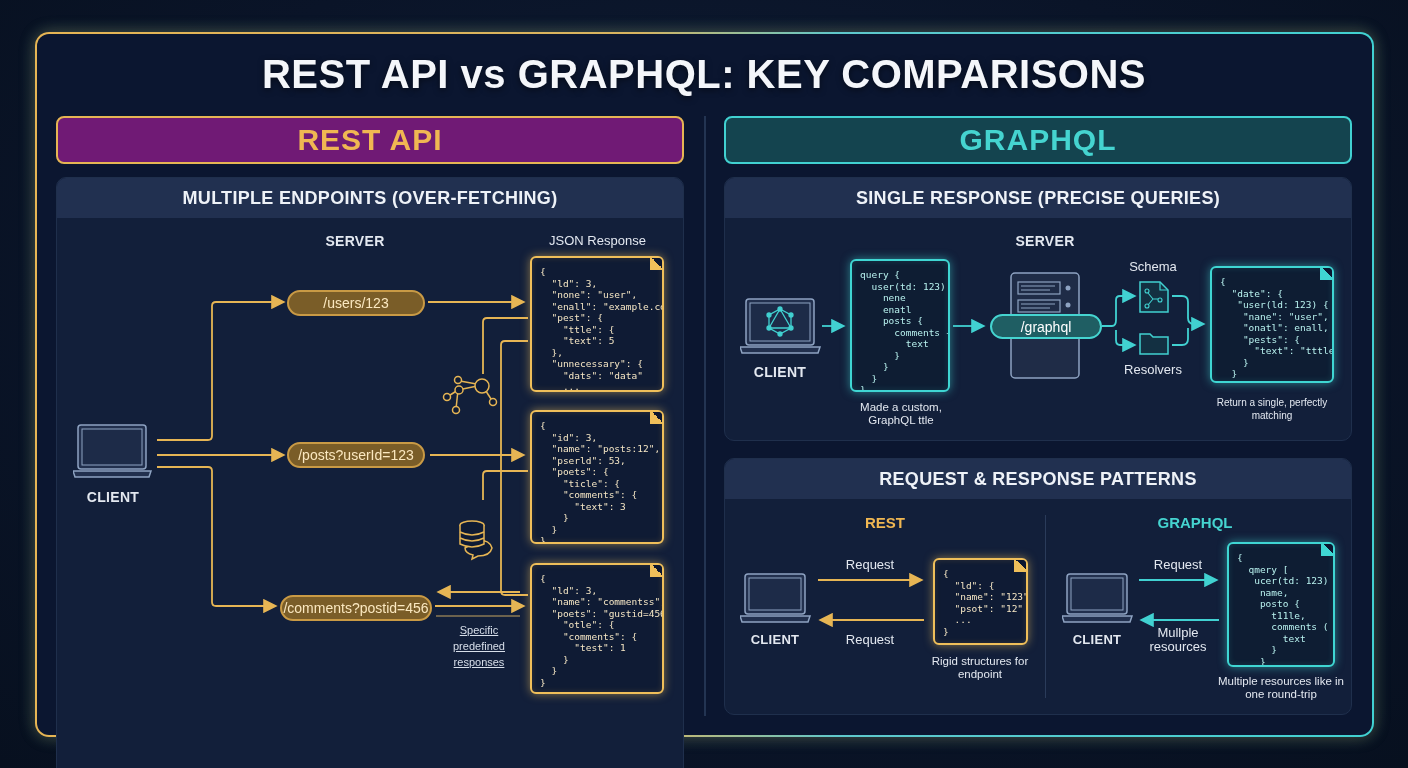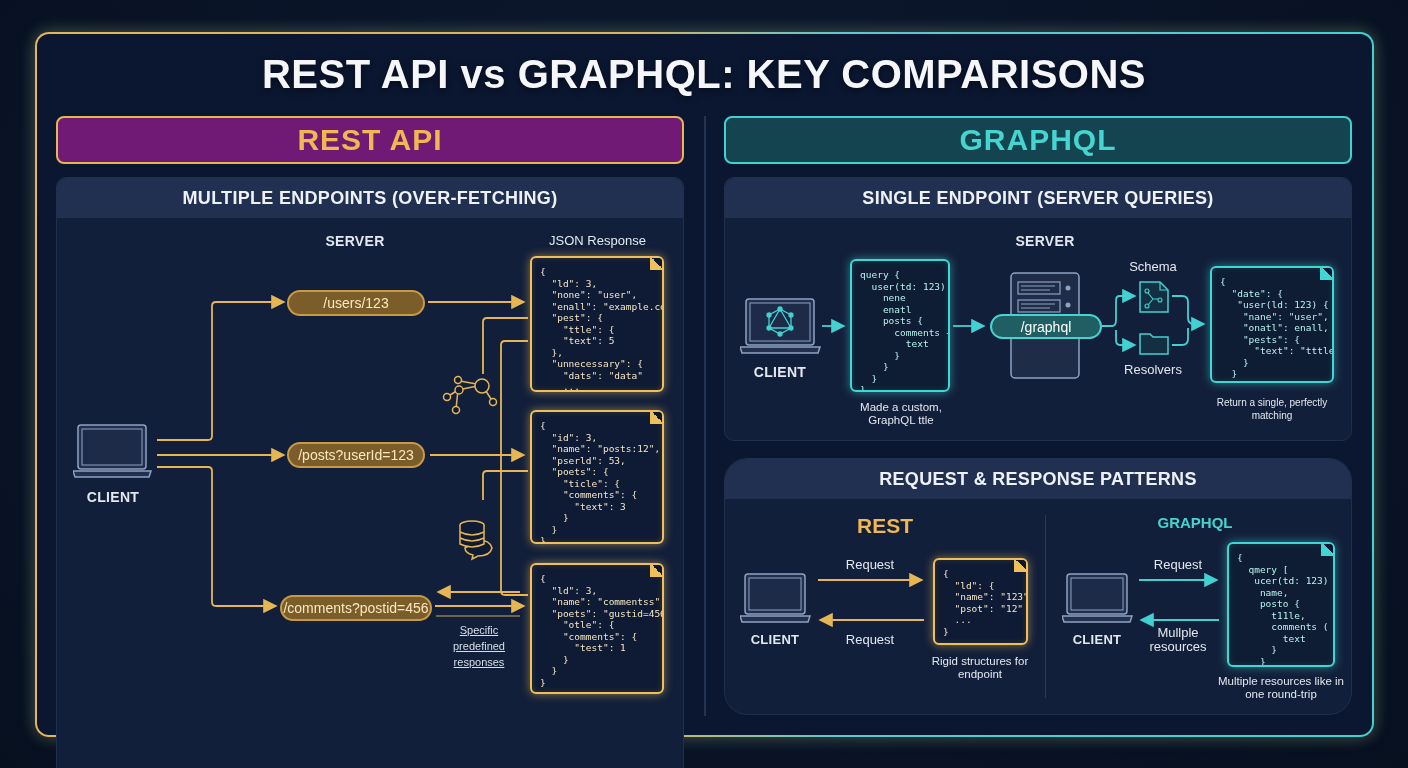--- a/index.html
+++ b/index.html
@@ -174,21 +174,21 @@
   <g fill="#0f1b34" stroke="#e6b554" stroke-width="1.5">
     <path d="M478 540 q12 0 14 8 q-2 8 -14 8 l-6 3 1 -4 q-8 -2 -8 -7 z"></path>
     <ellipse cx="472" cy="525" rx="12" ry="4"></ellipse>
     <path d="M460 525 V544 Q472 550 484 544 V525"></path>
     <path d="M460 532 Q472 538 484 532"></path>
       <path d="M460 538 Q472 544 484 538"></path>
   </g>
 </svg>
 
 <div class="panel" style="left:724px; top:177px; width:628px; height:264px;">
-  <div class="panel-head">SINGLE ENDPOINT (SERVER QUERIES)</div>
+  <div class="panel-head">SINGLE RESPONSE (PRECISE QUERIES)</div>
 </div>
 
 <svg class="laptop" style="left:740px; top:297px;" width="82" height="60" viewBox="0 0 82 60">
   <rect x="6" y="2" width="68" height="46" rx="3" fill="#22304e" stroke="#8ea3c2" stroke-width="1.5"></rect>
   <rect x="10" y="6" width="60" height="38" fill="#1d2b48" stroke="#8ea3c2" stroke-width="1"></rect>
   <path d="M0 50 H80 L78 56 H2 Z" fill="#22304e" stroke="#8ea3c2" stroke-width="1.5"></path>
   <g stroke="#41d1d1" stroke-width="1.3" fill="none">
     <polygon points="40,12 51,18 51,31 40,37 29,31 29,18"></polygon>
     <polygon points="40,12 51,31 29,31"></polygon>
     <circle cx="40" cy="12" r="2" fill="#41d1d1"></circle>
@@ -261,26 +261,26 @@
   <g fill="none" stroke="#41d1d1" stroke-width="1.8">
     <path d="M822 326 H842" marker-end="url(#at)"></path>
     <path d="M953 326 H982" marker-end="url(#at)"></path>
     <path d="M1102 326 H1112 Q1116 326 1116 320 V300 Q1116 296 1120 296 H1133" marker-end="url(#at)"></path>
     <path d="M1116 330 V340 Q1116 345 1120 345 H1133" marker-end="url(#at)"></path>
     <path d="M1172 296 H1182 Q1188 296 1188 302 V318 Q1188 324 1194 324 H1202" marker-end="url(#at)"></path>
     <path d="M1172 345 H1182 Q1188 345 1188 339 V328"></path>
   </g>
 </svg>
 
-<div class="panel" style="left:724px; top:458px; width:628px; height:257px;border-radius:23px;">
+<div class="panel" style="left:724px; top:458px; width:628px; height:257px;">
   <div class="panel-head">REQUEST &amp; RESPONSE PATTERNS</div>
 </div>
 <div class="abs" style="left:1045px; top:515px; width:1px; height:183px; background:#2a3b5a;"></div>
 
-<div class="abs center" style="left:835px; top:514px; width:100px; font-size:21px; font-weight:700; color:#f0b752;">REST</div>
+<div class="abs center" style="left:835px; top:514px; width:100px; font-size:15px; font-weight:700; color:#f0b752;">REST</div>
 <div class="abs center" style="left:1135px; top:514px; width:120px; font-size:15px; font-weight:700; color:#45d4d0;">GRAPHQL</div>
 
 <svg class="laptop" style="left:740px; top:572px;" width="72" height="52" viewBox="0 0 72 52">
   <rect x="5" y="2" width="60" height="40" rx="3" fill="#22304e" stroke="#8ea3c2" stroke-width="1.5"></rect>
   <rect x="9" y="6" width="52" height="32" fill="#1d2b48" stroke="#8ea3c2" stroke-width="1"></rect>
   <path d="M0 44 H70 L68 50 H2 Z" fill="#22304e" stroke="#8ea3c2" stroke-width="1.5"></path>
 </svg>
 <div class="abs label-bold center" style="left:740px; top:632px; width:70px; font-size:13px;">CLIENT</div>
 <div class="abs label-sm center" style="left:820px; top:557px; width:100px;">Request</div>
 <div class="abs label-sm center" style="left:820px; top:632px; width:100px;">Request</div>

